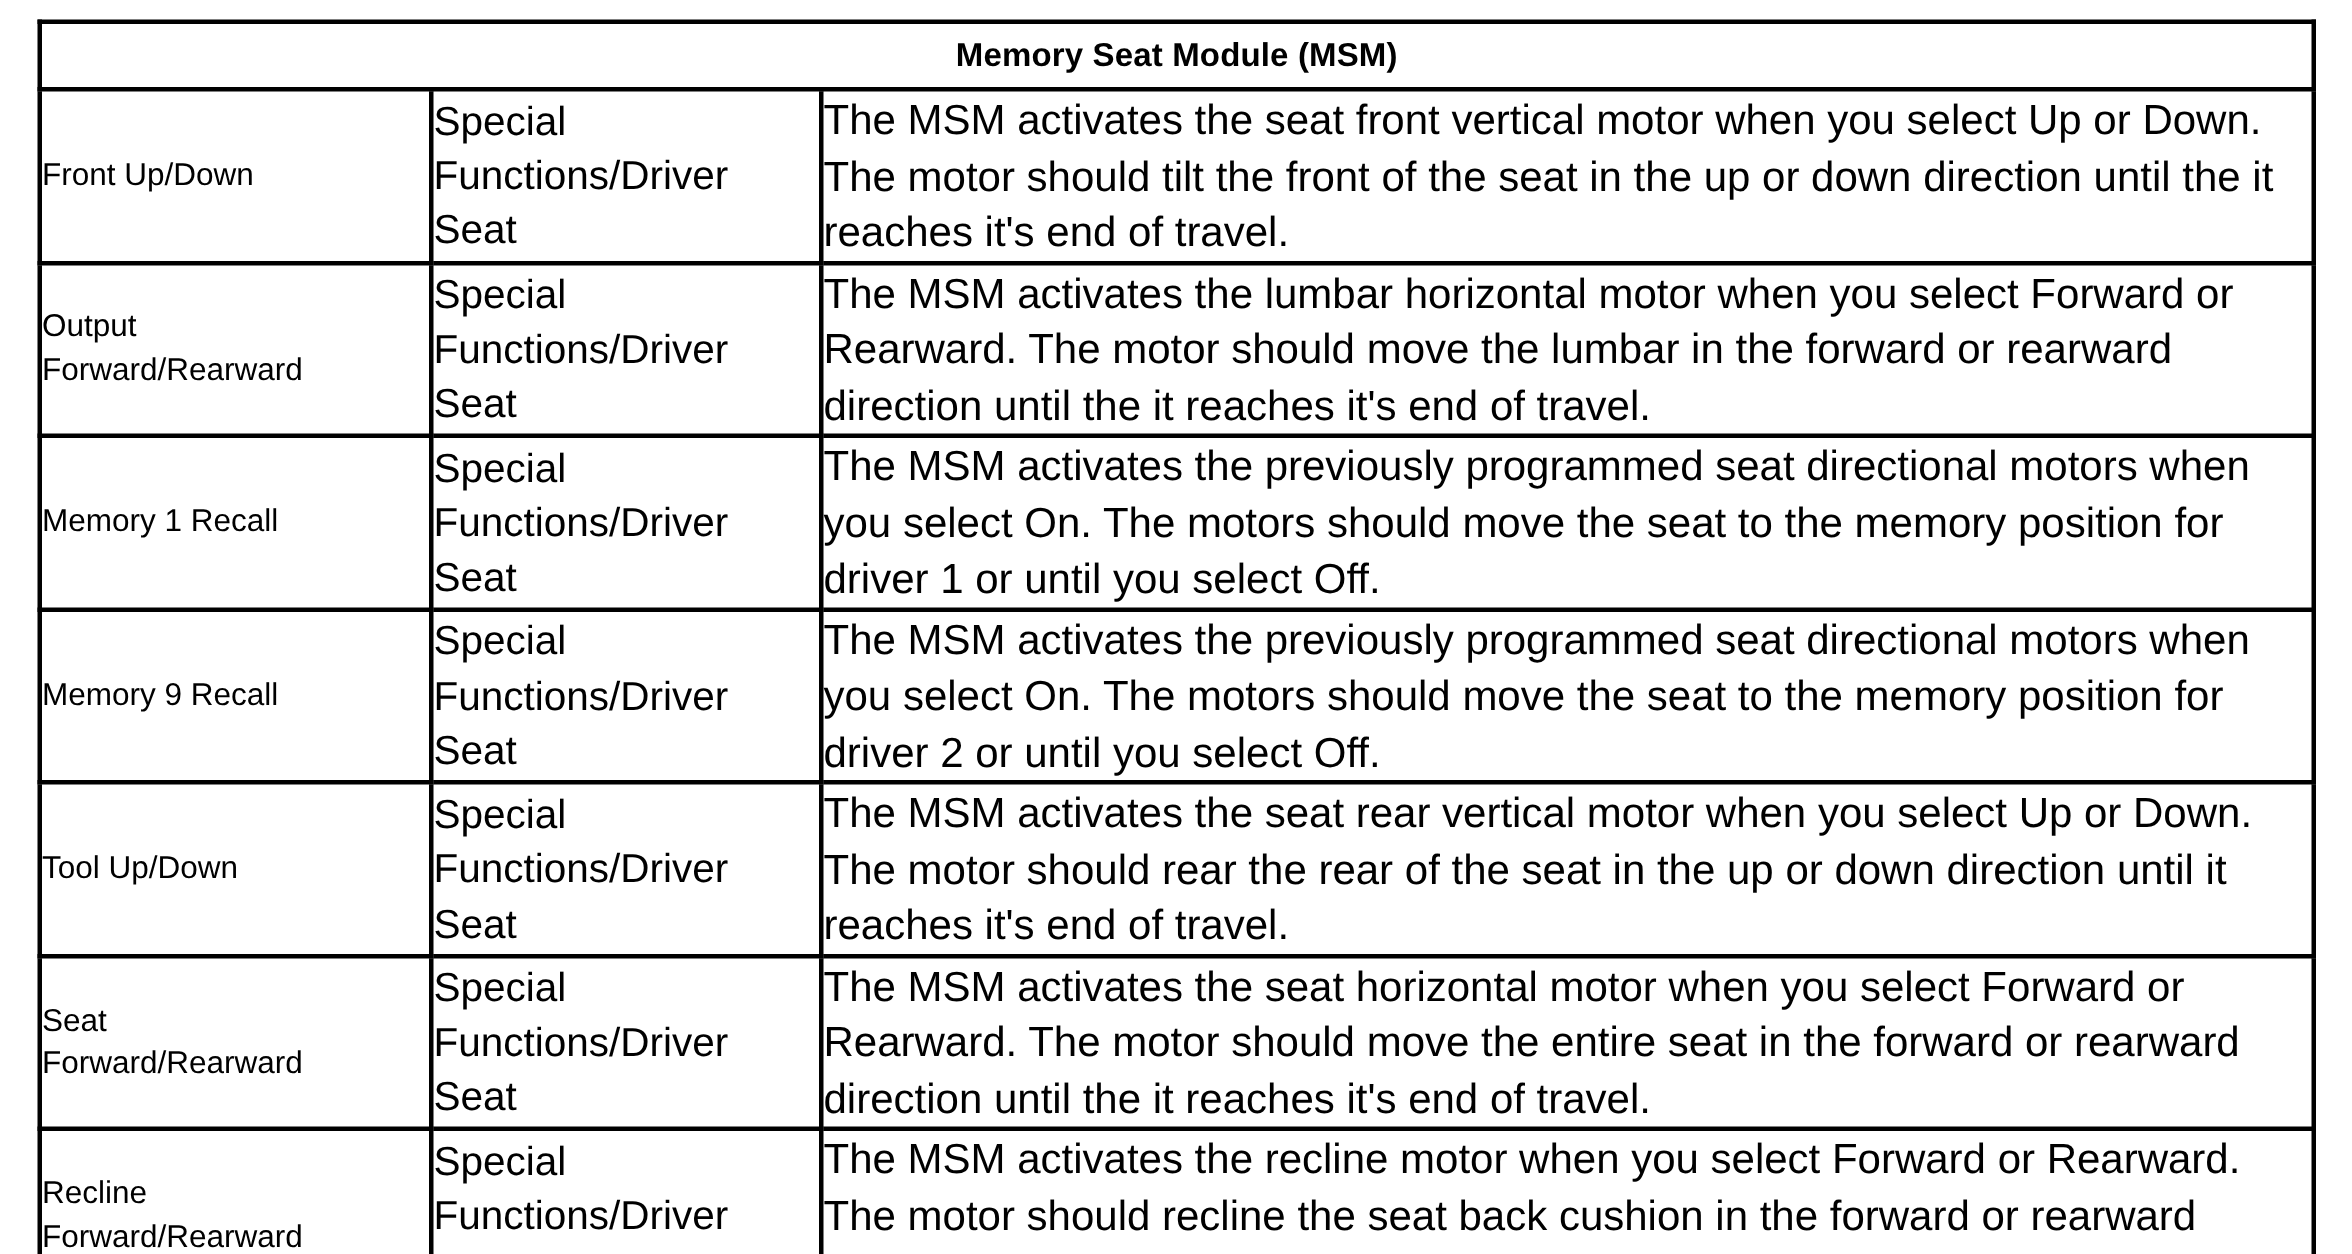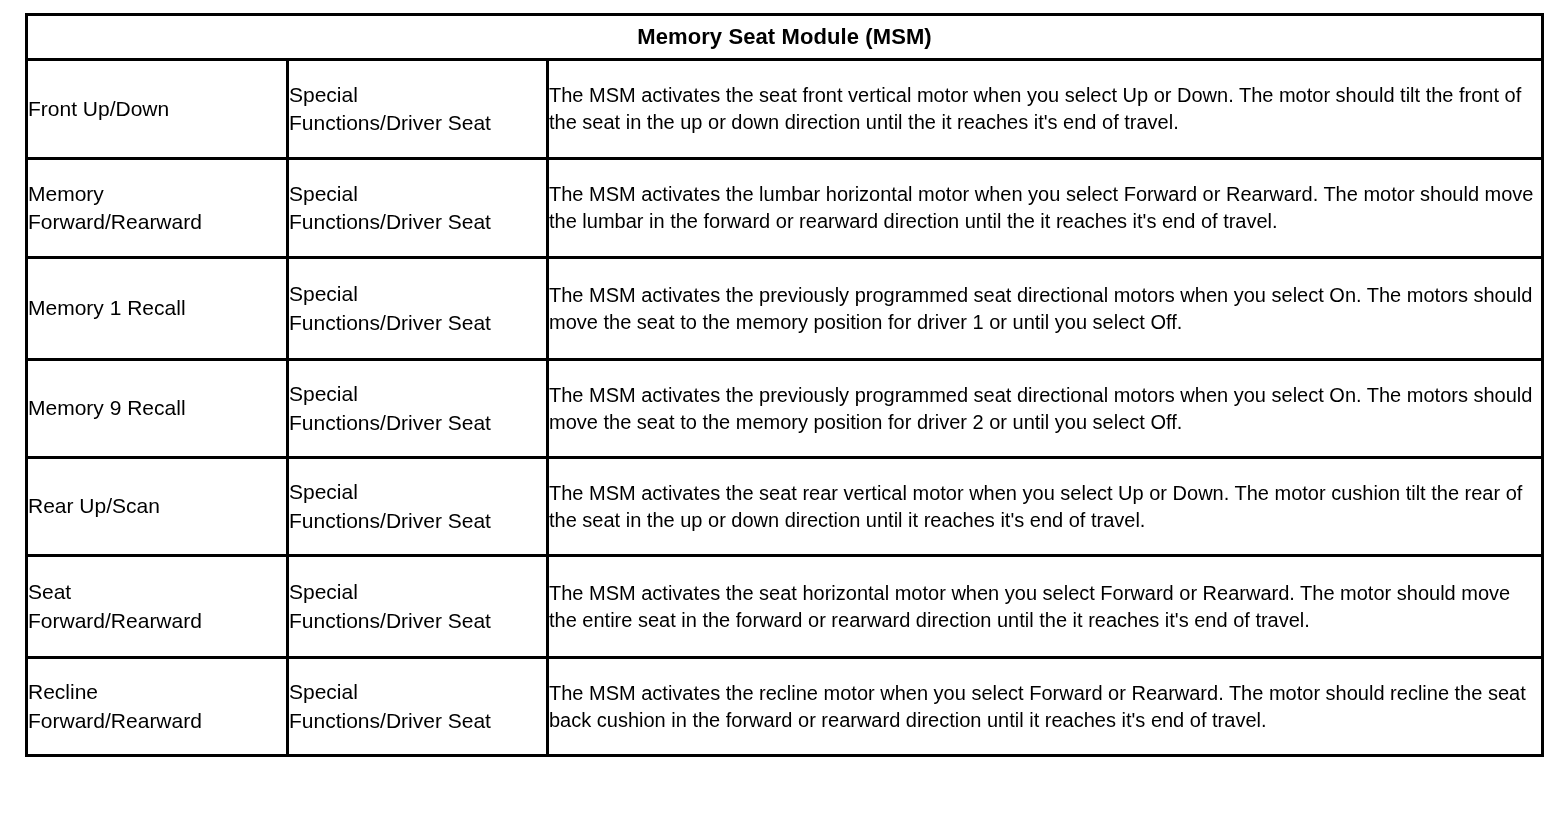--- a/index.html
+++ b/index.html
@@ -67,28 +67,28 @@
   }
   .col1-cell {
     font-size: 21px;
     line-height: 1.35;
     padding: 4px 6px 4px 9px;
     vertical-align: middle;
     box-sizing: border-box;
     margin-top: 48px;
   }
   .col2-cell {
-    font-size: 21px;
+    font-size: 27px;
     line-height: 1.35;
     padding: 4px 6px 4px 9px;
     vertical-align: middle;
     box-sizing: border-box;
   }
   .desc-cell {
-    font-size: 20px;
+    font-size: 28px;
     line-height: 1.34;
     padding: 5px 8px 5px 9px;
     vertical-align: top;
     box-sizing: border-box;
   }
   .r-h99 { height: 99px; }
   .r-h98 { height: 98px; }
   .r-h102 { height: 102px; }
   .nowrap-lines { white-space: pre-line; }
 </style>
@@ -109,21 +109,21 @@
         </tr>
 
         <tr class="data-row">
           <td class="col1-cell nowrap-lines r-h99">Front Up/Down</td>
           <td class="col2-cell nowrap-lines">Special
 Functions/Driver Seat</td>
           <td class="desc-cell">The MSM activates the seat front vertical motor when you select Up or Down. The motor should tilt the front of the seat in the up or down direction until the it reaches it's end of travel.</td>
         </tr>
 
         <tr class="data-row">
-          <td class="col1-cell nowrap-lines r-h99">Memory
+          <td class="col1-cell nowrap-lines r-h99">Output
 Forward/Rearward</td>
           <td class="col2-cell nowrap-lines">Special
 Functions/Driver Seat</td>
           <td class="desc-cell">The MSM activates the lumbar horizontal motor when you select Forward or Rearward. The motor should move the lumbar in the forward or rearward direction until the it reaches it's end of travel.</td>
         </tr>
 
         <tr class="data-row">
           <td class="col1-cell nowrap-lines r-h102">Memory 1 Recall</td>
           <td class="col2-cell nowrap-lines">Special
 Functions/Driver Seat</td>
@@ -131,24 +131,24 @@
         </tr>
 
         <tr class="data-row">
           <td class="col1-cell nowrap-lines r-h98">Memory 9 Recall</td>
           <td class="col2-cell nowrap-lines">Special
 Functions/Driver Seat</td>
           <td class="desc-cell">The MSM activates the previously programmed seat directional motors when you select On. The motors should move the seat to the memory position for driver 2 or until you select Off.</td>
         </tr>
 
         <tr class="data-row">
-          <td class="col1-cell nowrap-lines r-h98">Rear Up/Scan</td>
+          <td class="col1-cell nowrap-lines r-h98">Tool Up/Down</td>
           <td class="col2-cell nowrap-lines">Special
 Functions/Driver Seat</td>
-          <td class="desc-cell">The MSM activates the seat rear vertical motor when you select Up or Down. The motor cushion tilt the rear of the seat in the up or down direction until it reaches it's end of travel.</td>
+          <td class="desc-cell">The MSM activates the seat rear vertical motor when you select Up or Down. The motor should rear the rear of the seat in the up or down direction until it reaches it's end of travel.</td>
         </tr>
 
         <tr class="data-row">
           <td class="col1-cell nowrap-lines r-h102">Seat
 Forward/Rearward</td>
           <td class="col2-cell nowrap-lines">Special
 Functions/Driver Seat</td>
           <td class="desc-cell">The MSM activates the seat horizontal motor when you select Forward or Rearward. The motor should move the entire seat in the forward or rearward direction until the it reaches it's end of travel.</td>
         </tr>
 

